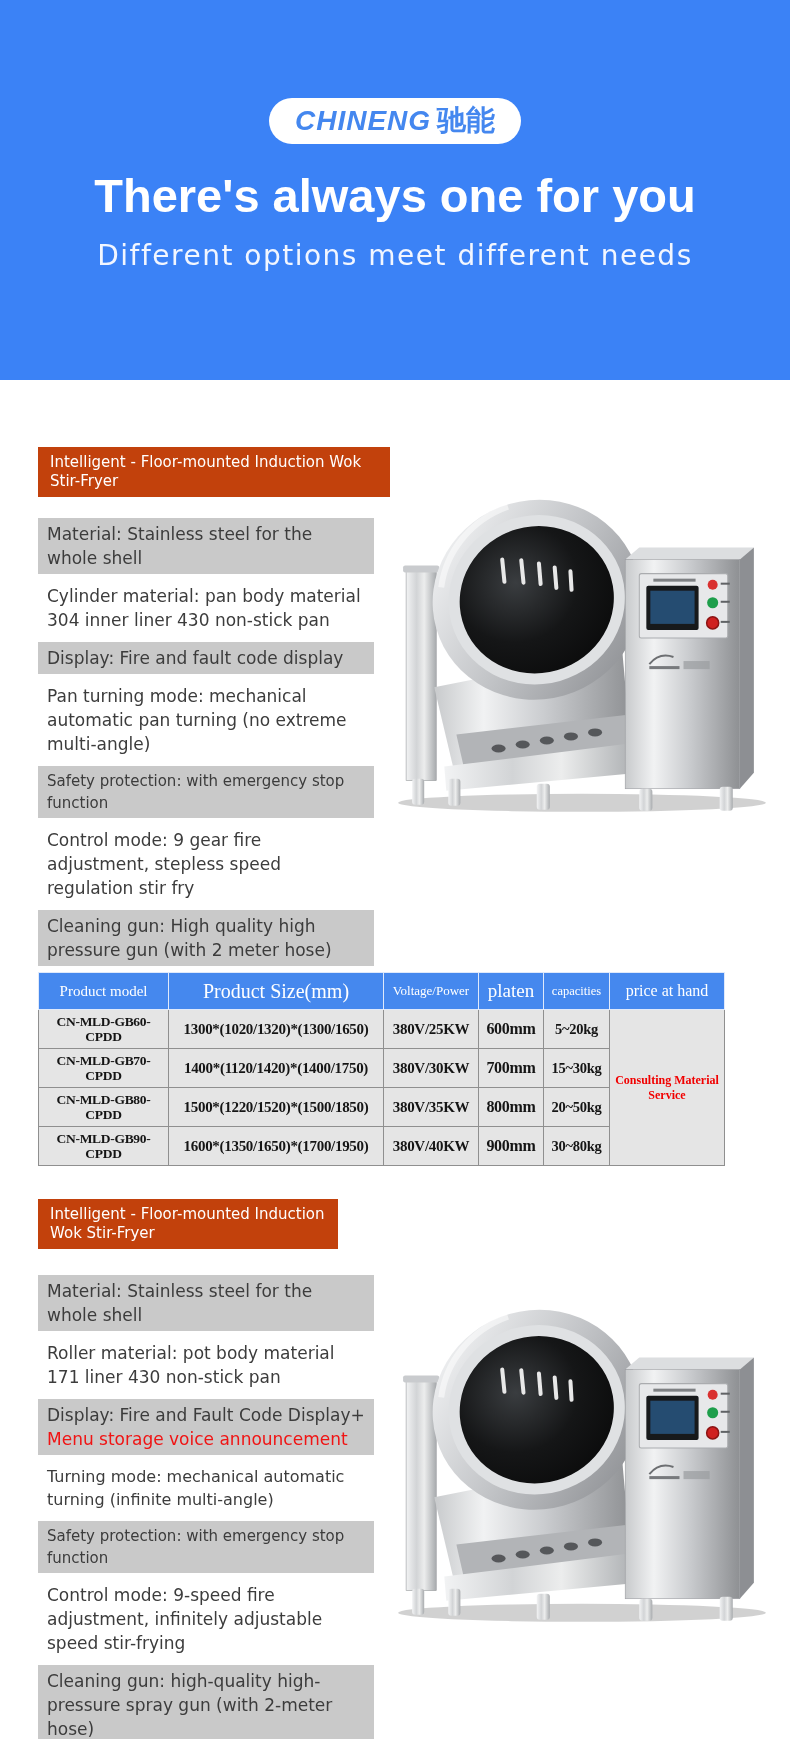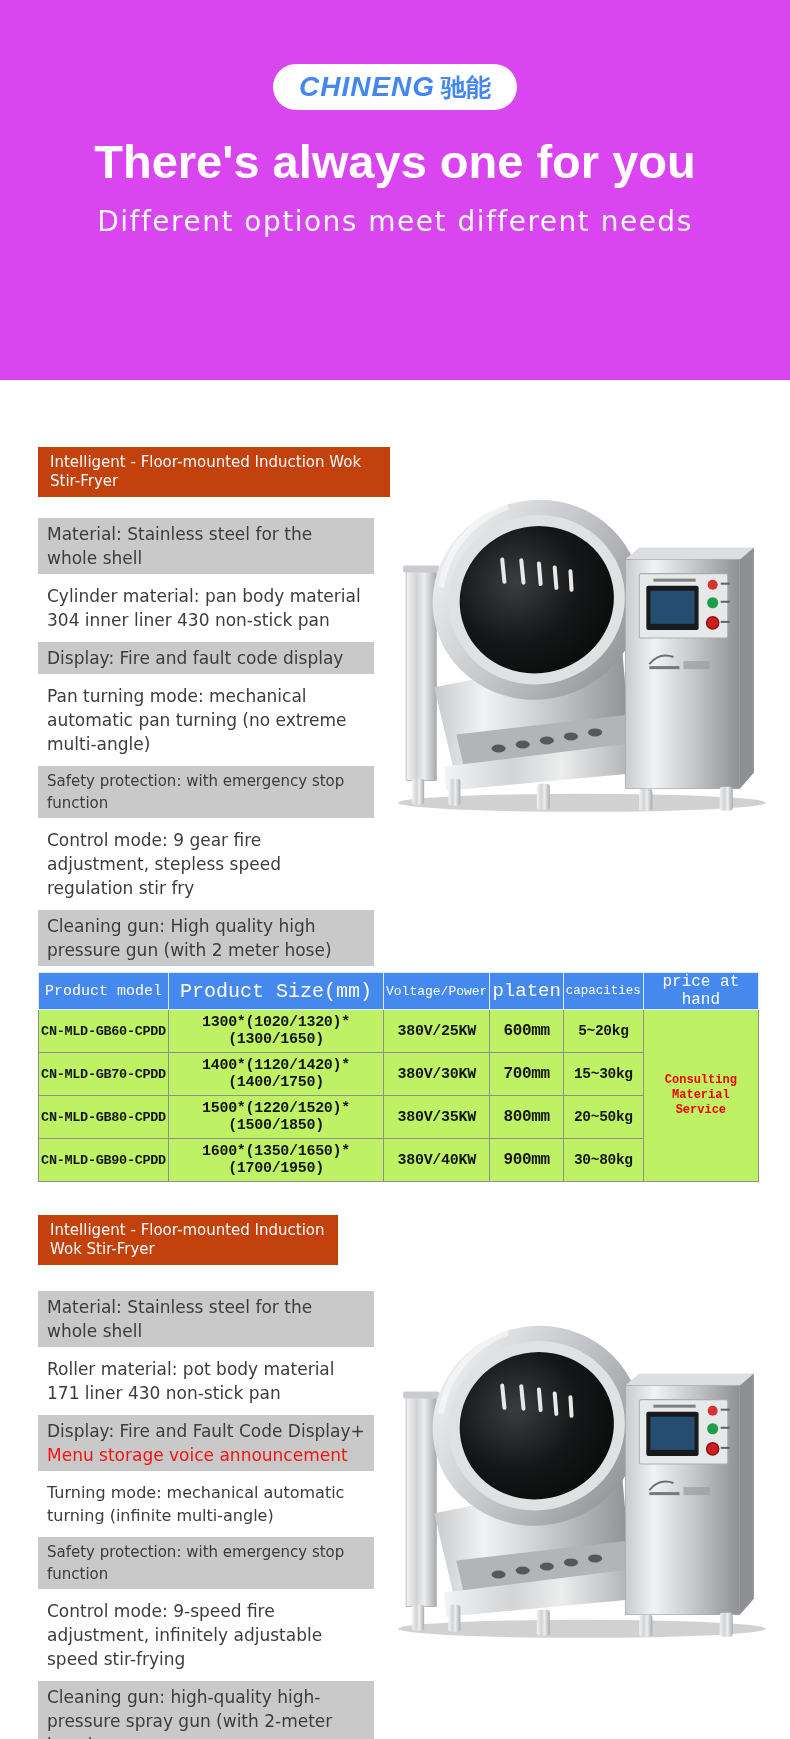--- a/index.html
+++ b/index.html
@@ -1,26 +1,26 @@
 <!DOCTYPE html>
 <html><head>
 <meta charset="utf-8">
 <style>
   * { margin:0; padding:0; box-sizing:border-box; }
   html,body { background:#ffffff; }
   body { font-family:"DejaVu Sans","Liberation Sans",sans-serif; }
   .page { position:relative; width:790px; height:1739px; margin:0 auto; background:#fff; overflow:hidden; }
 
   
-  .hero { height:380px; background:#d946ef; text-align:center; padding-top:64px; }
+  .hero { height:380px; background:#3b82f6; text-align:center; padding-top:98px; }
   .logo-pill { display:inline-flex; align-items:center; justify-content:center; gap:6px;
                height:46px; padding:0 26px; background:#ffffff; border-radius:23px; }
   .logo-en { color:#4487ef; font-size:28px; font-weight:800; font-style:italic;
              letter-spacing:1px; font-family:"Liberation Sans",sans-serif; }
-  .logo-cn { color:#4487ef; font-size:25px; font-weight:800; }
+  .logo-cn { color:#4487ef; font-size:29px; font-weight:800; }
   .hero h1 { margin-top:24px; color:#ffffff; font-size:47px; font-weight:700;
              font-family:"Liberation Sans",sans-serif; letter-spacing:0px; }
   .hero-sub { margin-top:16px; color:#f2f6ff; font-size:28px; font-weight:400; letter-spacing:1.5px; }
 
   
   .product-section { position:relative; margin-left:38px; width:724px; }
   .s1 { margin-top:67px; }
   .s2 { margin-top:33px; }
   .section-bar { background:#c2410c; color:#ffffff; font-size:15px; line-height:19px;
                  padding:6px 12px; }
@@ -34,22 +34,22 @@
   .feature.gray { background:#c9c9c9; }
   .feature.small { font-size:15px; line-height:22px; }
   .feature.mid { font-size:16px; line-height:23px; }
   .feature .red { display:block; color:#f01414; }
 
   .product-figure { position:absolute; left:348px; top:34px; width:392px; height:332px; }
   .s2 .product-figure { top:92px; }
   .machine { width:100%; height:100%; }
 
   
-  .spec-table { border-collapse:collapse; margin-top:4px; background:#bef264; table-layout:fixed;
-                font-family:Liberation Mono, monospace; }
+  .spec-table { border-collapse:collapse; margin-top:4px; background:#e5e5e5; table-layout:fixed;
+                font-family:Liberation Serif, serif; }
   .spec-table th { background:#4588ee; color:#ffffff; font-weight:400; height:37px;
                    border:1px solid #dfe9fb; padding:0 2px; overflow:hidden; }
   .spec-table td { border:1px solid #8f8f8f; text-align:center; height:38px; color:#151515;
                    font-weight:700; letter-spacing:-0.3px; padding:4px 2px; overflow:hidden; }
   th.c1 { font-size:15px; } th.c2 { font-size:20px; } th.c3 { font-size:13px; }
   th.c4 { font-size:19px; font-weight:400;} th.c5 { font-size:12.5px; } th.c6 { font-size:16px; font-weight:400;}
   td.model { font-size:13.5px; line-height:15px; }
   td.size  { font-size:15px; }
   td.volt  { font-size:15px; }
   td.plat  { font-size:16px; font-weight:600; }

